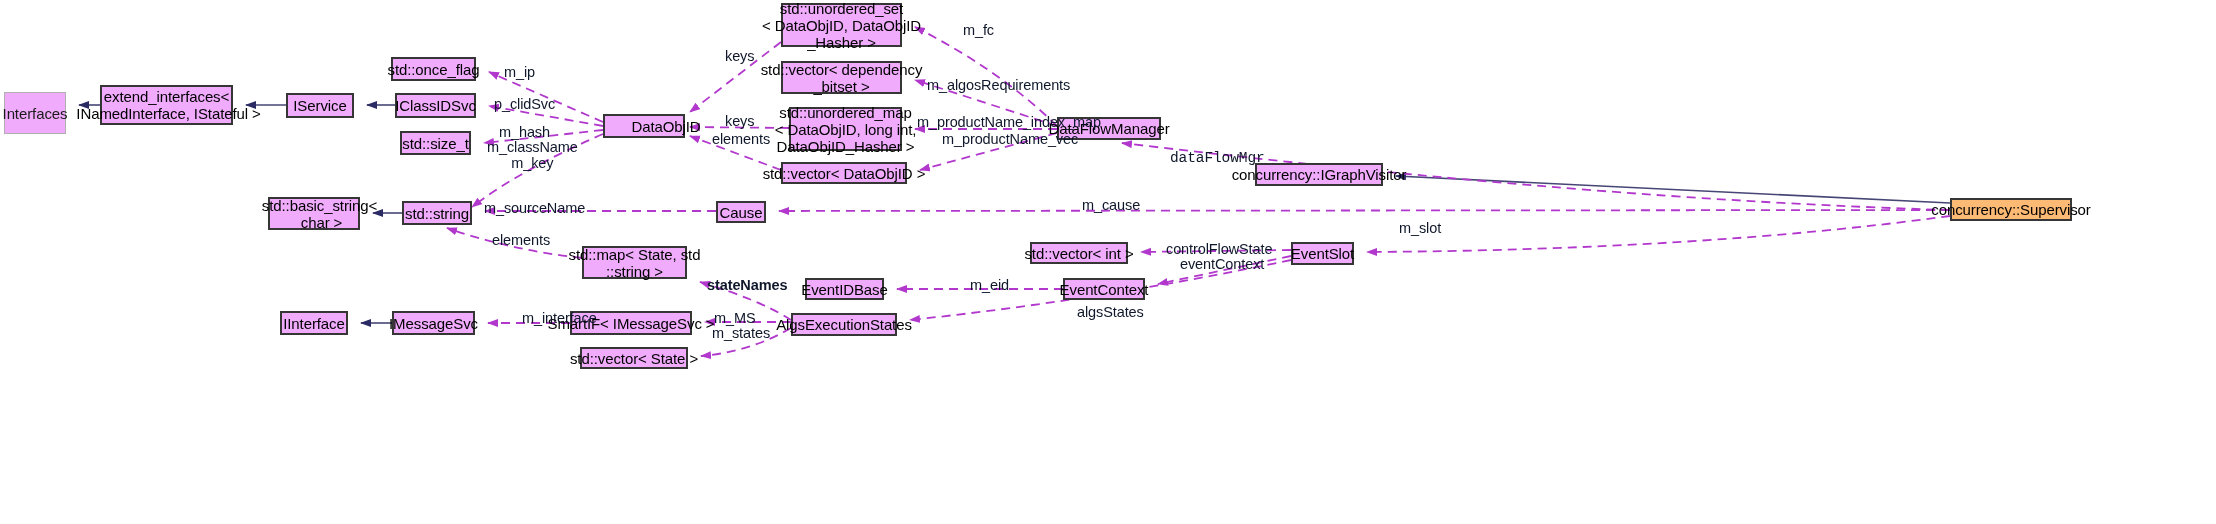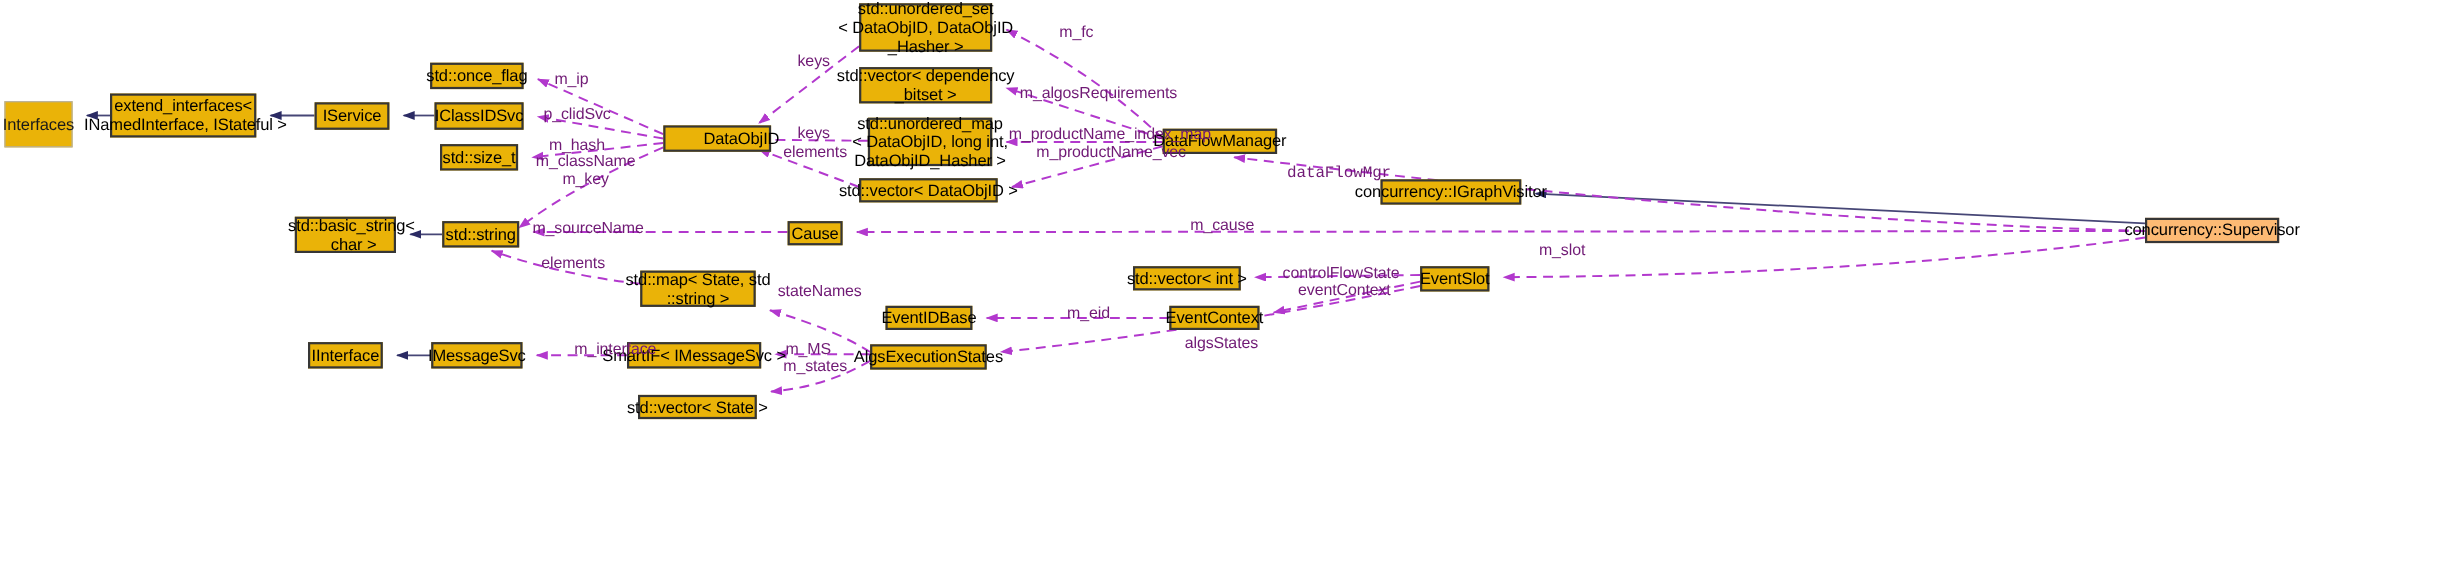--- a/index.html
+++ b/index.html
@@ -21,21 +21,21 @@
     left: 0;
     top: 0;
     width: 2216px;
     height: 524px;
     pointer-events: none;
   }
   .node {
     position: absolute;
     box-sizing: border-box;
     border: 1px solid #404040;
-    background: #eab308;
+    background: #f0abfc;
     color: #000000;
     font-size: 15px;
     line-height: 17px;
     display: flex;
     align-items: center;
     justify-content: center;
     text-align: center;
     white-space: pre;
     letter-spacing: -0.1px;
   }
@@ -50,21 +50,21 @@
   .node.highlight {
     background: #fdba74;
     border-width: 2px;
     border-color: #363636;
   }
   .edge-label {
     position: absolute;
     font-family: "Liberation Sans", sans-serif;
     font-size: 14.5px;
     line-height: 16px;
-    color: #701a75;
+    color: #0f172a;
     white-space: pre;
     text-align: center;
     letter-spacing: -0.1px;
   }
 </style>
 </head>
 <body>
 
 <div id="canvas">
   <svg id="edge-layer" viewBox="0 0 2216 524" xmlns="http://www.w3.org/2000/svg">
@@ -123,21 +123,21 @@
   </svg>
 
   <div id="nodes">
       <div class="node faded" style="left: 4px; top: 92px; width: 62px; height: 42px;">Interfaces</div>
       <div class="node thick" style="left: 100px; top: 85px; width: 133px; height: 40px;">extend_interfaces&lt;
  INamedInterface, IStateful &gt;</div>
       <div class="node thick" style="left: 286px; top: 93px; width: 68px; height: 25px;">IService</div>
       <div class="node thick" style="left: 391px; top: 57px; width: 85px; height: 24px;">std::once_flag</div>
       <div class="node thick" style="left: 395px; top: 93px; width: 81px; height: 25px;">IClassIDSvc</div>
       <div class="node thick" style="left: 400px; top: 131px; width: 71px; height: 24px;">std::size_t</div>
-      <div class="node thick" style="left: 603px; top: 114px; width: 98px; height: 24px; padding-left: 44px;">DataObjID</div>
+      <div class="node thick" style="left: 603px; top: 114px; width: 82px; height: 24px; padding-left: 44px;">DataObjID</div>
       <div class="node thick" style="left: 781px; top: 3px; width: 121px; height: 44px;">std::unordered_set
 &lt; DataObjID, DataObjID
 _Hasher &gt;</div>
       <div class="node thick" style="left: 781px; top: 61px; width: 121px; height: 33px;">std::vector&lt; dependency
 _bitset &gt;</div>
       <div class="node thick" style="left: 789px; top: 107px; width: 113px; height: 44px;">std::unordered_map
 &lt; DataObjID, long int,
 DataObjID_Hasher &gt;</div>
       <div class="node thick" style="left: 781px; top: 162px; width: 126px; height: 22px;">std::vector&lt; DataObjID &gt;</div>
       <div class="node thick" style="left: 1057px; top: 117px; width: 104px; height: 23px;">DataFlowManager</div>
@@ -150,21 +150,21 @@
       <div class="node thick" style="left: 1291px; top: 242px; width: 63px; height: 23px;">EventSlot</div>
       <div class="node thick" style="left: 1030px; top: 242px; width: 98px; height: 22px;">std::vector&lt; int &gt;</div>
       <div class="node thick" style="left: 582px; top: 246px; width: 105px; height: 33px;">std::map&lt; State, std
 ::string &gt;</div>
       <div class="node thick" style="left: 805px; top: 278px; width: 79px; height: 22px;">EventIDBase</div>
       <div class="node thick" style="left: 1063px; top: 278px; width: 82px; height: 22px;">EventContext</div>
       <div class="node thick" style="left: 280px; top: 311px; width: 68px; height: 24px;">IInterface</div>
       <div class="node thick" style="left: 392px; top: 311px; width: 83px; height: 24px;">IMessageSvc</div>
       <div class="node thick" style="left: 570px; top: 311px; width: 122px; height: 24px;">SmartIF&lt; IMessageSvc &gt;</div>
       <div class="node thick" style="left: 791px; top: 313px; width: 106px; height: 23px;">AlgsExecutionStates</div>
-      <div class="node thick" style="left: 580px; top: 347px; width: 108px; height: 22px; margin-top: 12px;">std::vector&lt; State &gt;</div>
+      <div class="node thick" style="left: 580px; top: 347px; width: 108px; height: 22px;">std::vector&lt; State &gt;</div>
     </div>
   <div id="labels">
       <div class="edge-label" style="left: 504px; top: 64px;">m_ip</div>
       <div class="edge-label" style="left: 494px; top: 96px;">p_clidSvc</div>
       <div class="edge-label" style="left: 499px; top: 124px;">m_hash</div>
       <div class="edge-label" style="left: 487px; top: 139px;">m_className
 m_key</div>
       <div class="edge-label" style="left: 725px; top: 48px;">keys</div>
       <div class="edge-label" style="left: 725px; top: 113px;">keys</div>
       <div class="edge-label" style="left: 712px; top: 131px;">elements</div>
@@ -172,20 +172,20 @@
       <div class="edge-label" style="left: 927px; top: 77px;">m_algosRequirements</div>
       <div class="edge-label" style="left: 917px; top: 114px;">m_productName_index_map</div>
       <div class="edge-label" style="left: 942px; top: 131px;">m_productName_vec</div>
       <div class="edge-label" style="left: 1170px; top: 150px; font-family: Liberation Mono, monospace;">dataFlowMgr</div>
       <div class="edge-label" style="left: 1082px; top: 197px;">m_cause</div>
       <div class="edge-label" style="left: 484px; top: 200px;">m_sourceName</div>
       <div class="edge-label" style="left: 492px; top: 232px;">elements</div>
       <div class="edge-label" style="left: 1399px; top: 220px;">m_slot</div>
       <div class="edge-label" style="left: 1166px; top: 241px;">controlFlowState</div>
       <div class="edge-label" style="left: 1180px; top: 256px;">eventContext</div>
-      <div class="edge-label" style="left: 707px; top: 257px;">stateNames</div>
+      <div class="edge-label" style="left: 707px; top: 277px; font-weight: bold;">stateNames</div>
       <div class="edge-label" style="left: 970px; top: 277px;">m_eid</div>
       <div class="edge-label" style="left: 1077px; top: 304px;">algsStates</div>
       <div class="edge-label" style="left: 494px; top: 310px; margin-left: 28px;">m_interface</div>
       <div class="edge-label" style="left: 714px; top: 310px;">m_MS</div>
       <div class="edge-label" style="left: 712px; top: 325px;">m_states</div>
     </div>
 </div>
 
 </body></html>

